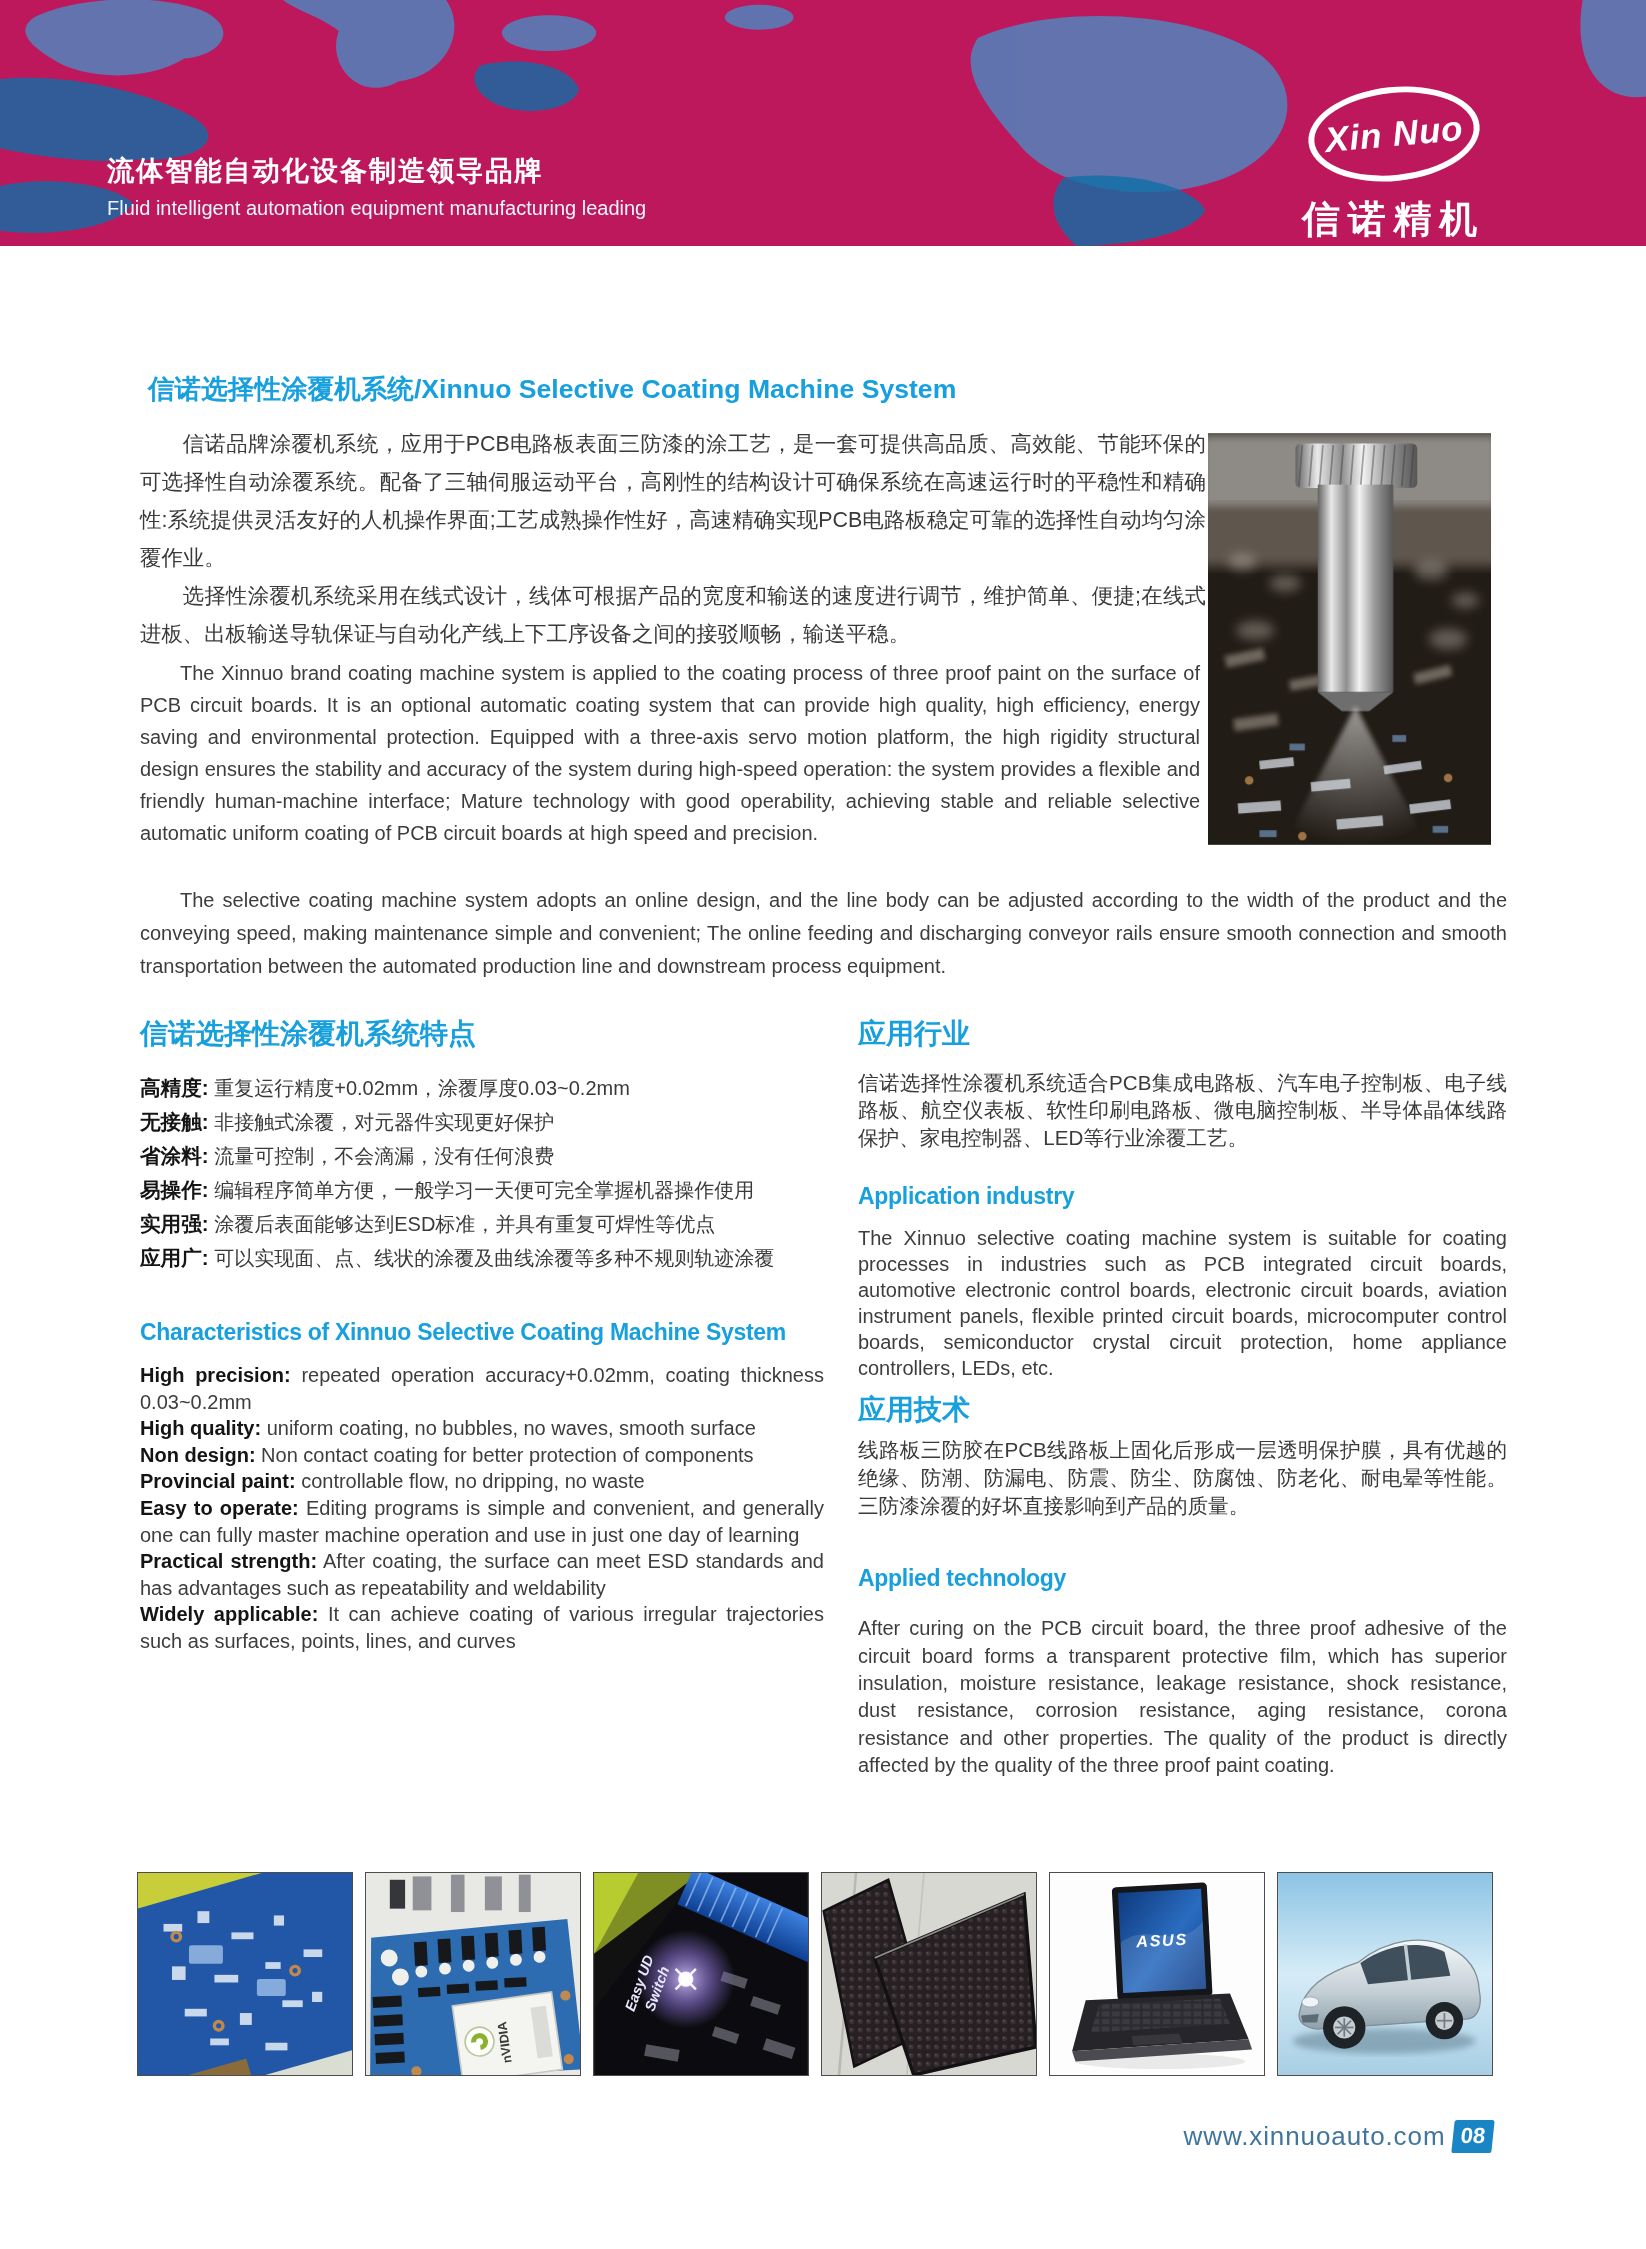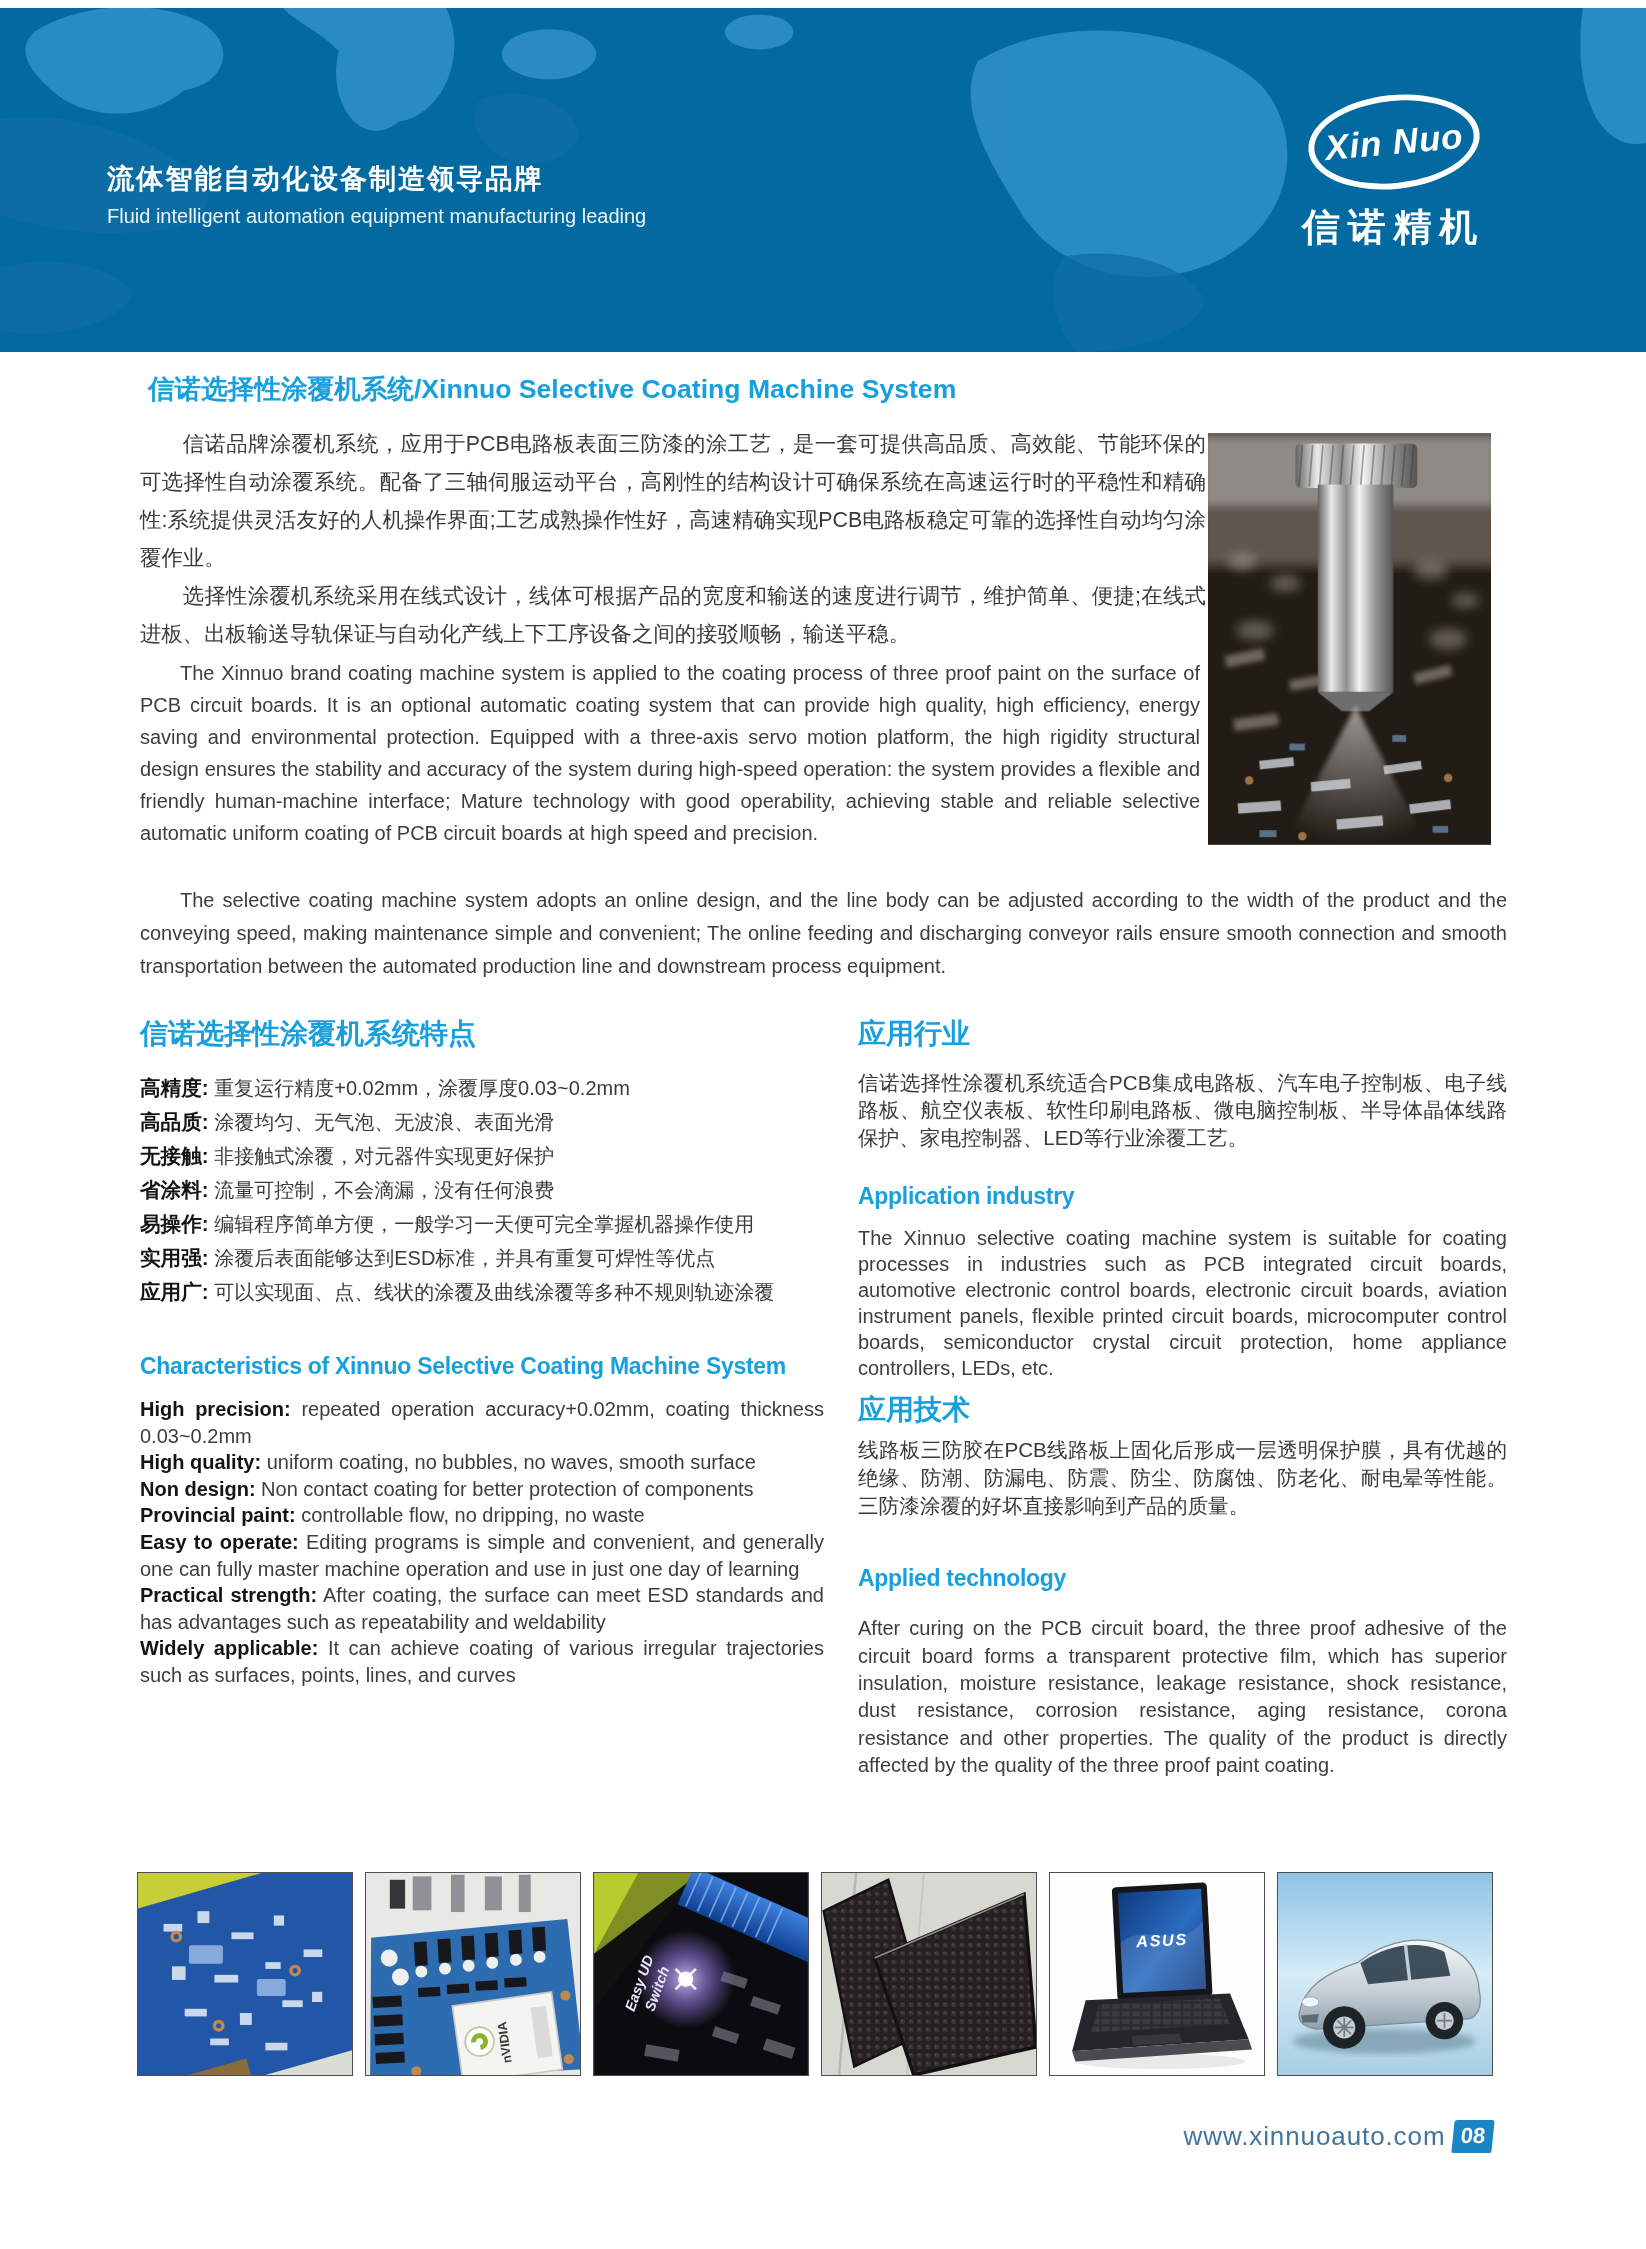--- a/index.html
+++ b/index.html
@@ -1,20 +1,20 @@
 <!DOCTYPE html>
 <html style="font-size:13.7px"><head>
 <meta charset="utf-8">
 <style>
   html,body{margin:0;padding:0;background:#fff;}
   .page{position:relative;width:1647px;height:2250px;background:#ffffff;overflow:hidden;
         font-family:"Liberation Sans","DejaVu Sans",sans-serif;color:#3b3b3b;}
 
   
-  .hdr{position:absolute;left:0;top:8px;width:1647px;height:344px;background:#0369a1;}
+  .hdr{position:absolute;left:0;top:0;width:1647px;height:246px;background:#be185d;}
   .hdr .map{position:absolute;left:0;top:0;width:100%;height:100%;}
   .slogan-zh{position:absolute;left:107px;top:153px;font-size:27.4px;font-weight:700;color:#ffffff;letter-spacing:1.7px;}
   .slogan-en{position:absolute;left:107px;top:197px;font-size:20px;color:#eaf5fc;}
   .logo-wrap{position:absolute;left:1300px;top:87px;width:187px;text-align:center;}
   .logo-ellipse{width:160px;height:82px;border:6px solid #fff;border-radius:50%;
                 transform:rotate(-6deg);display:flex;align-items:center;justify-content:center;margin:0 auto;}
   .logo-name{color:#fff;font-size:35px;font-weight:700;font-style:italic;letter-spacing:0.9px;transform:rotate(1deg);}
   .logo-brand{margin-top:13px;color:#fff;font-size:38px;font-weight:700;letter-spacing:7.7px;white-space:nowrap;}
 
   
@@ -180,21 +180,20 @@
     <p>The Xinnuo brand coating machine system is applied to the coating process of three proof paint on the surface of PCB circuit boards. It is an optional automatic coating system that can provide high quality, high efficiency, energy saving and environmental protection. Equipped with a three-axis servo motion platform, the high rigidity structural design ensures the stability and accuracy of the system during high-speed operation: the system provides a flexible and friendly human-machine interface; Mature technology with good operability, achieving stable and reliable selective automatic uniform coating of PCB circuit boards at high speed and precision.</p>
   </div>
   <div class="intro-en-2">
     <p>The selective coating machine system adopts an online design, and the line body can be adjusted according to the width of the product and the conveying speed, making maintenance simple and convenient; The online feeding and discharging conveyor rails ensure smooth connection and smooth transportation between the automated production line and downstream process equipment.</p>
   </div>
 
   <div class="col-left">
     <h2 class="h-zh">信诺选择性涂覆机系统特点</h2>
     <div class="features-list">
         <div class="feat"><b>高精度:</b><span> 重复运行精度+0.02mm，涂覆厚度0.03~0.2mm</span></div>
-        <div class="feat"><b>高品质:</b><span> 涂覆均匀、无气泡、无波浪、表面光滑</span></div>
         <div class="feat"><b>无接触:</b><span> 非接触式涂覆，对元器件实现更好保护</span></div>
         <div class="feat"><b>省涂料:</b><span> 流量可控制，不会滴漏，没有任何浪费</span></div>
         <div class="feat"><b>易操作:</b><span> 编辑程序简单方便，一般学习一天便可完全掌握机器操作使用</span></div>
         <div class="feat"><b>实用强:</b><span> 涂覆后表面能够达到ESD标准，并具有重复可焊性等优点</span></div>
         <div class="feat"><b>应用广:</b><span> 可以实现面、点、线状的涂覆及曲线涂覆等多种不规则轨迹涂覆</span></div>
       </div>
     <h2 class="h-en">Characteristics of Xinnuo Selective Coating Machine System</h2>
     <div class="chars">
         <p class="char"><b>High precision:</b><span> repeated operation accuracy+0.02mm, coating thickness 0.03~0.2mm</span></p>
         <p class="char"><b>High quality:</b><span> uniform coating, no bubbles, no waves, smooth surface</span></p>

